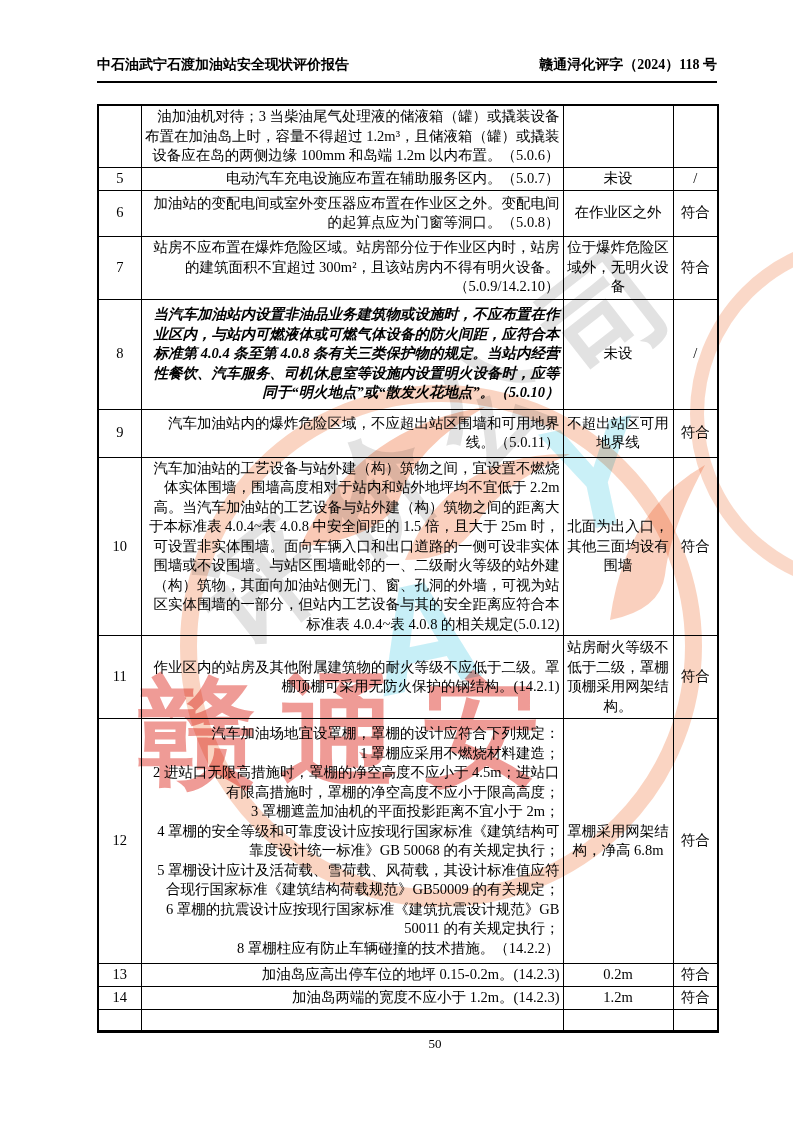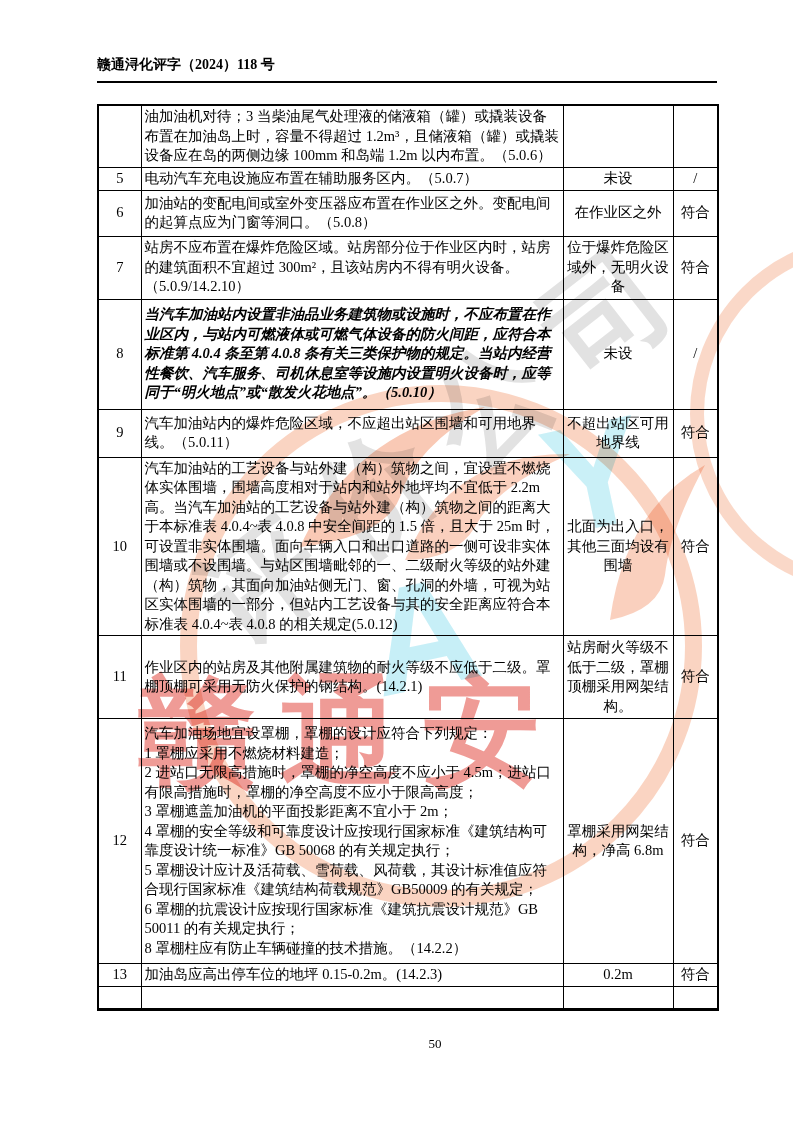--- a/index.html
+++ b/index.html
@@ -27,21 +27,21 @@
     font-size:14.5px;line-height:19.5px;
     border:2px solid #000;border-bottom:3px solid #000;
   }
   table.eval td{
     border:1.5px solid #000;
     padding:1px 3px;
     vertical-align:middle;
     overflow:hidden;
   }
   td.c-num{text-align:center;}
-  td.c-req{text-align:left;white-space:pre-wrap;padding:1px 5px;}
+  td.c-req{text-align:right;white-space:pre-wrap;padding:1px 5px;}
   td.c-status{text-align:center;padding:1px 2px;}
   td.c-concl{text-align:center;padding:1px 1px;}
   tr.bold-row td.c-req{font-weight:bold;font-style:italic;}
   
   tr:nth-child(1){height:58px;}
   tr:nth-child(2){height:23px;}
   tr:nth-child(3){height:46px;}
   tr:nth-child(4){height:63px;}
   tr:nth-child(5){height:110px;}
   tr:nth-child(6){height:48px;}
@@ -110,20 +110,21 @@
   </svg>
   <svg class="wm wm-logo2" viewBox="0 0 120 170">
     <path d="M15,165 Q30,55 110,10 Q75,75 70,120 Q65,155 15,165 Z" fill="rgba(240,120,70,0.35)"></path>
   </svg>
   <div class="wm wm-cyan-y">Y</div>
   <div class="wm wm-cyan-a">A</div>
   <div class="wm wm-gray">评价公司</div>
   <div class="wm wm-red">赣通安</div>
 
   <div class="header">
+    <span class="title">中石油武宁石渡加油站安全现状评价报告</span>
     <span class="doc-no">赣通浔化评字（2024）118 号</span>
   </div>
 
   <table class="eval">
     <colgroup>
       <col style="width:43px">
         <col style="width:422px">
         <col style="width:110px">
         <col style="width:45px">
     </colgroup>
@@ -189,20 +190,26 @@
         <td class="c-status">罩棚采用网架结构，净高 6.8m</td>
         <td class="c-concl">符合</td>
       </tr>
       <tr>
         <td class="c-num">13</td>
         <td class="c-req">加油岛应高出停车位的地坪 0.15-0.2m。(14.2.3)</td>
         <td class="c-status">0.2m</td>
         <td class="c-concl">符合</td>
       </tr>
       <tr>
+        <td class="c-num">14</td>
+        <td class="c-req">加油岛两端的宽度不应小于 1.2m。(14.2.3)</td>
+        <td class="c-status">1.2m</td>
+        <td class="c-concl">符合</td>
+      </tr>
+      <tr>
         <td class="c-num"></td>
         <td class="c-req"></td>
         <td class="c-status"></td>
         <td class="c-concl"></td>
       </tr>
     </tbody>
   </table>
 
   <div class="page-number">50</div>
 

